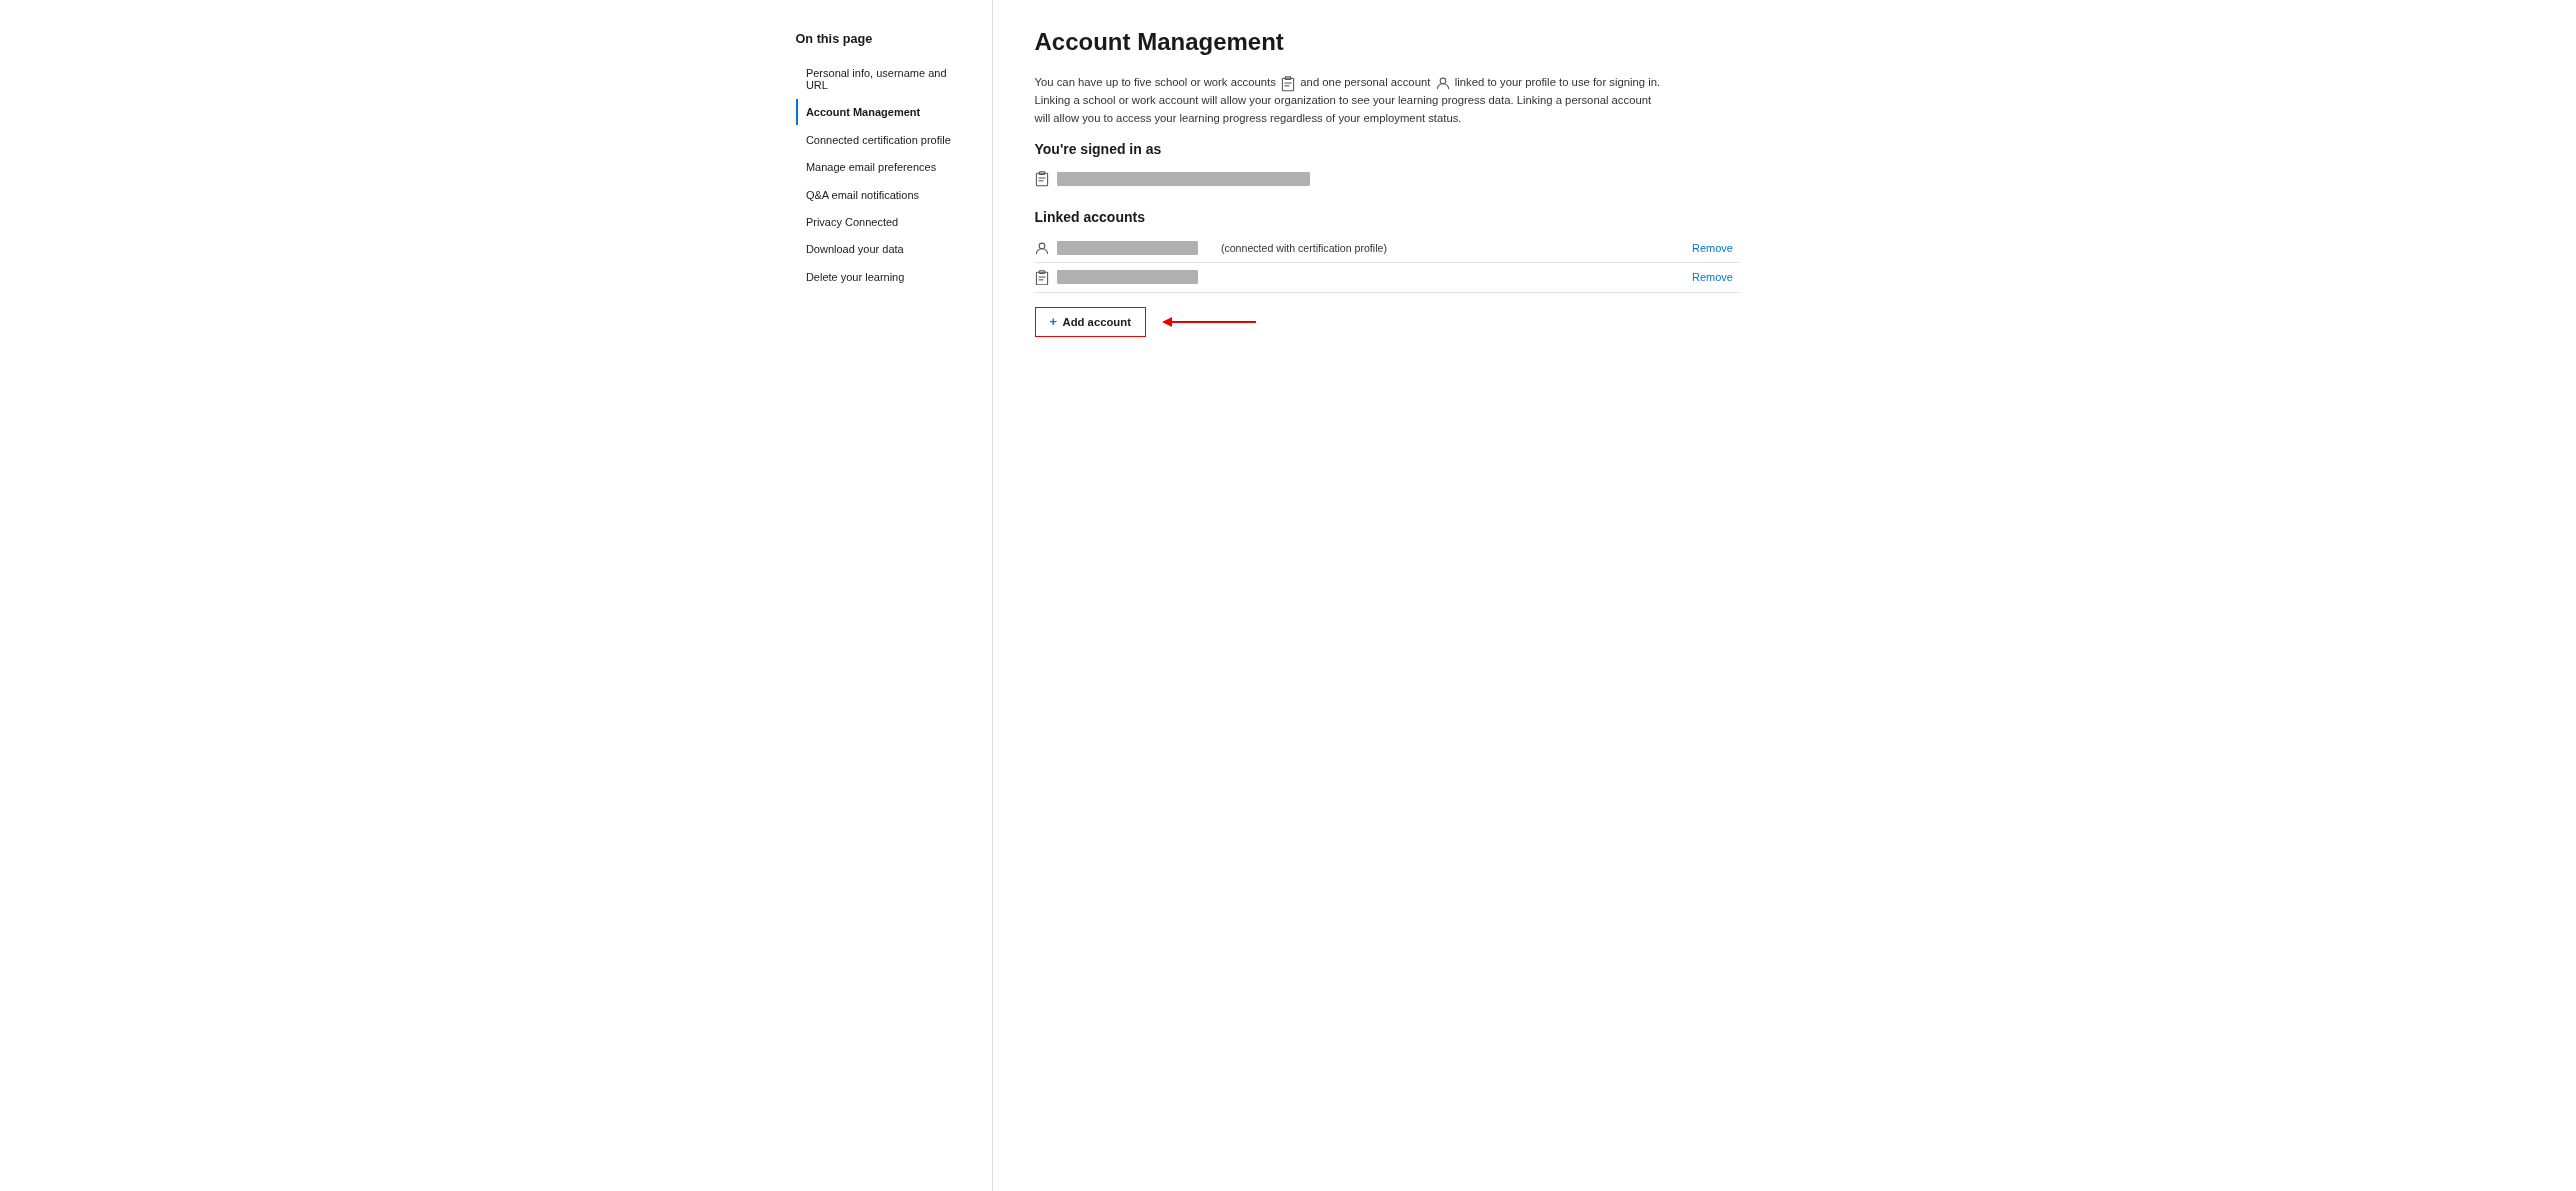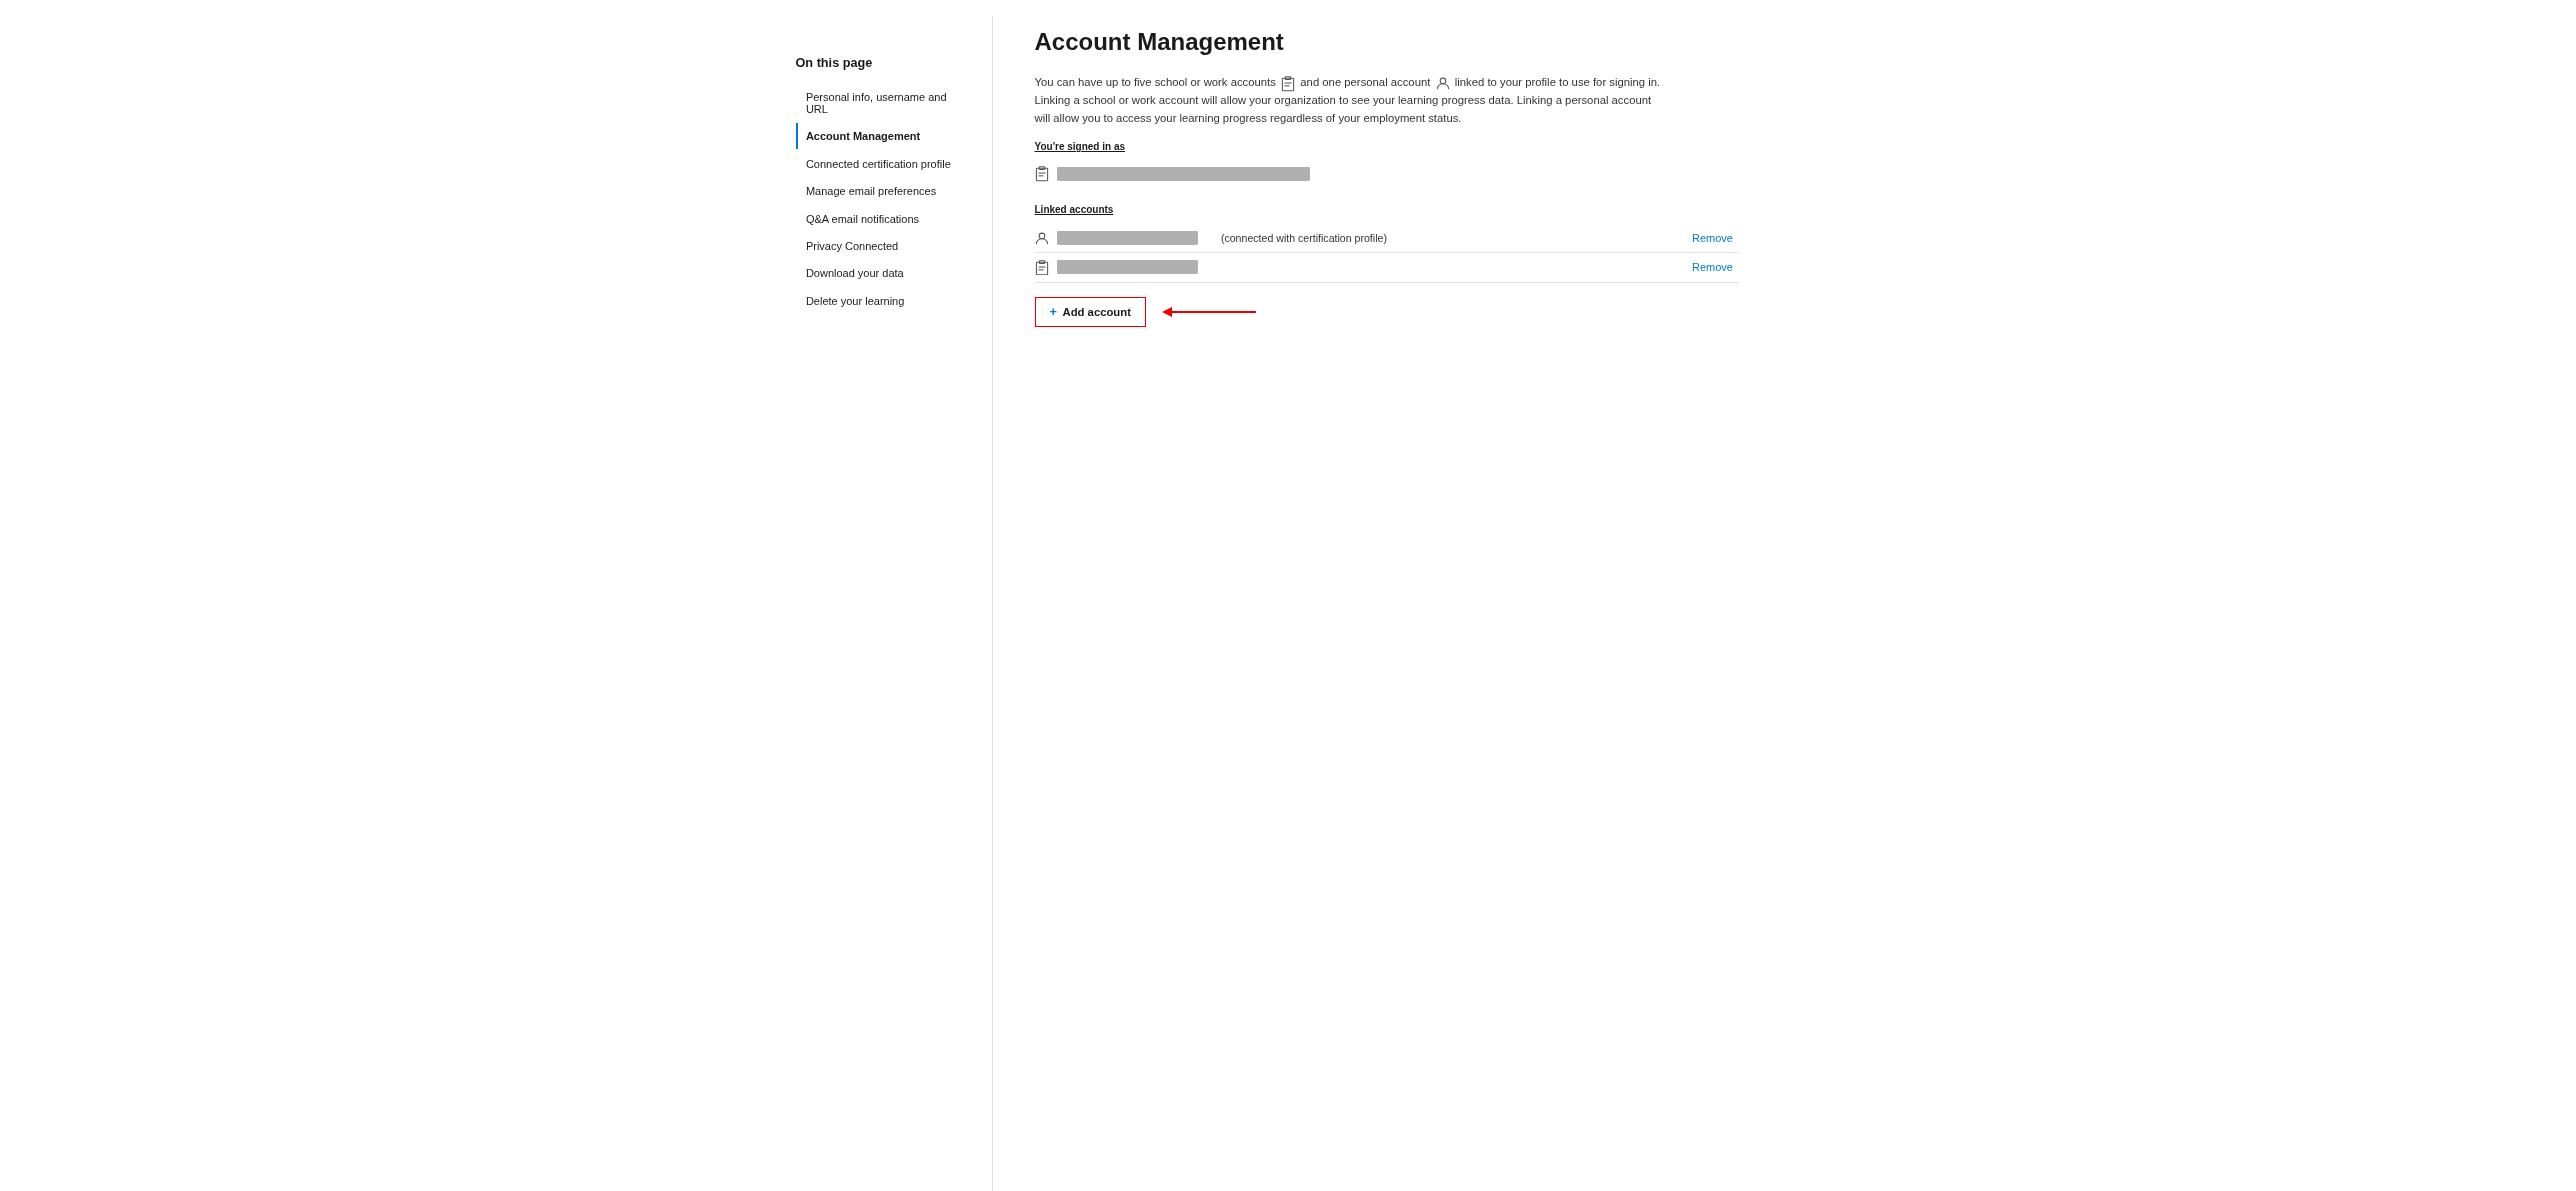--- a/index.html
+++ b/index.html
@@ -19,23 +19,22 @@
       display: flex;
       min-height: 100vh;
       max-width: 985px;
       margin: 0 auto;
     }
 
     
     .sidebar {
       width: 197px;
       min-width: 197px;
-      padding: 40px 17px 28px 0;
+      padding: 32px 17px 28px 0;
       border-right: 0.7px solid #e0e0e0;
-      margin-top: 16px;
     }
 
     .sidebar-heading {
       font-size: 12.7px;
       font-weight: 700;
       color: #1a1a1a;
       margin-bottom: 14px;
     }
 
     .sidebar-item {
@@ -78,25 +77,24 @@
 
     .description-text .inline-icon {
       display: inline-block;
       vertical-align: middle;
       width: 14px;
       height: 14px;
       margin: 0 2.1px;
     }
 
     .section-label {
-      font-size: 10px;
+      font-size: 14px;
       font-weight: 700;
       color: #1a1a1a;
       margin-bottom: 8.4px;
-      text-decoration: underline;
     }
 
     .signed-in-row {
       display: flex;
       align-items: center;
       padding: 5.6px 0;
       margin-bottom: 17px;
     }
 
     .signed-in-row .account-icon {

